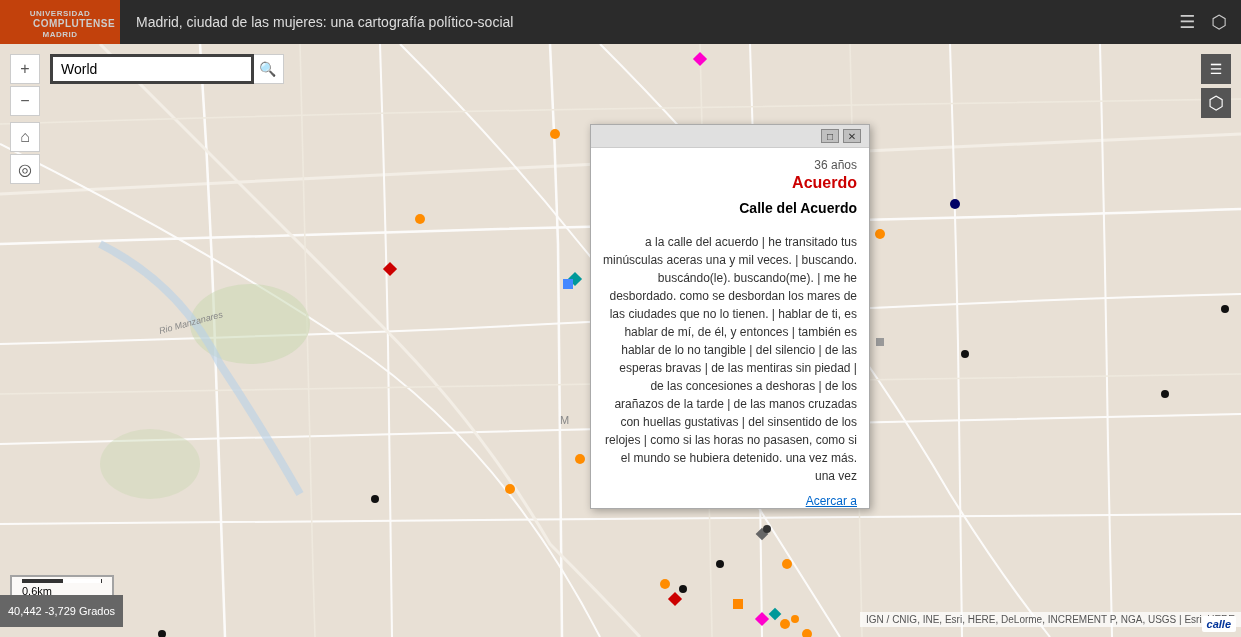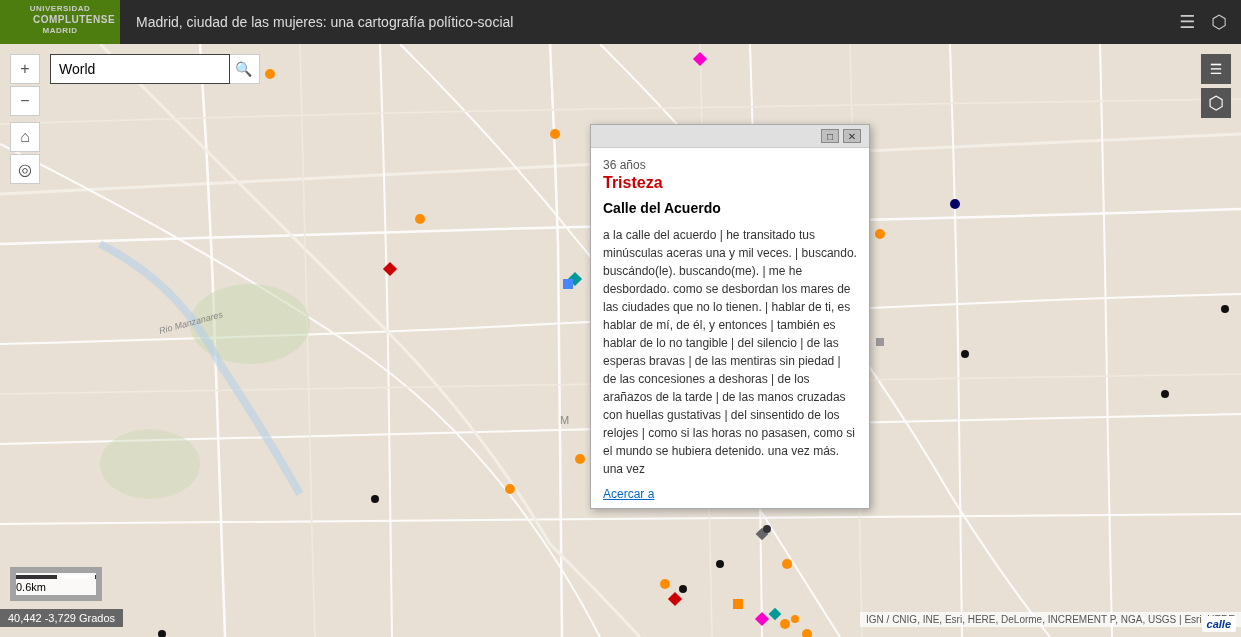--- a/index.html
+++ b/index.html
@@ -11,23 +11,23 @@
       top: 0; left: 0; right: 0;
       height: 44px;
       background: #2b2b2b;
       display: flex;
       align-items: center;
       z-index: 100;
     }
     #header-logo {
       width: 120px;
       height: 44px;
-      background: #4d7c0f;
-      display: flex;
-      align-items: flex-start;
+      background: #c2410c;
+      display: flex;
+      align-items: flex-end;
       justify-content: center;
       padding: 4px 8px;
       flex-shrink: 0;
     }
     #header-logo-text {
       color: #ccc;
       font-size: 8px;
       text-align: center;
       line-height: 1.2;
       font-weight: bold;
@@ -96,23 +96,23 @@
     
     #search-container {
       position: absolute;
       top: 10px;
       left: 50px;
       z-index: 50;
       display: flex;
       align-items: center;
     }
     #search-input {
-      width: 180px;
+      width: 204px;
       height: 30px;
-      border: 1px solid #404040;
+      border: 3px solid #404040;
       padding: 0 8px;
       font-size: 14px;
       outline: none;
     }
     #search-btn {
       width: 30px;
       height: 30px;
       background: white;
       border: 1px solid #ccc;
       border-left: none;
@@ -157,36 +157,37 @@
       cursor: pointer;
       display: flex;
       align-items: center;
       justify-content: center;
       color: #333;
     }
     #popup-body {
       padding: 10px 12px;
       max-height: 360px;
       overflow-y: auto;
+      text-align: right;
     }
     #popup-age {
       color: #555;
       font-size: 12px;
       margin-bottom: 2px;
     }
     #popup-emotion {
       color: #cc0000;
       font-size: 16px;
       font-weight: bold;
       margin-bottom: 8px;
     }
     #popup-street {
       font-size: 14px;
       font-weight: bold;
-      margin-bottom: 10px;
+      margin-bottom: 17px;
     }
     #popup-neighborhood {
       font-size: 13px;
       font-style: italic;
       margin-bottom: 10px;
     }
     #popup-text {
       font-size: 12px;
       line-height: 1.5;
       color: #333;
@@ -199,34 +200,34 @@
       text-decoration: underline;
     }
 
     
     #scale-bar {
       position: absolute;
       bottom: 36px;
       left: 10px;
       z-index: 50;
       background: rgba(255,255,255,0.8);
-      padding: 2px 0;
+      padding: 2px 10px;
       font-size: 11px;
-      border: 6px solid #a3a3a3;
+      border: 2px solid #a3a3a3;
     }
 
     
     #coordinates {
       position: absolute;
       bottom: 10px;
       left: 0;
       z-index: 50;
       background: #666;
       color: white;
-      padding: 3px 8px;
+      padding: 10px 8px;
       font-size: 11px;
     }
 
     
     #attribution {
       position: absolute;
       bottom: 10px;
       right: 0;
       z-index: 50;
       background: rgba(255,255,255,0.7);
@@ -388,21 +389,21 @@
   <div id="popup">
     <div id="popup-titlebar">
       <span style="font-size:12px; color:#555;"></span>
       <div id="popup-controls">
         <button class="popup-ctrl-btn">□</button>
         <button class="popup-ctrl-btn">✕</button>
       </div>
     </div>
     <div id="popup-body">
       <div id="popup-age">36 años</div>
-      <div id="popup-emotion">Tristeza</div>
+      <div id="popup-emotion">Acuerdo</div>
       <div id="popup-street">Calle del Acuerdo</div>
       <div id="popup-text">a la calle del acuerdo | he transitado tus minúsculas aceras una y mil veces. | buscando. buscándo(le). buscando(me). | me he desbordado. como se desbordan los mares de las ciudades que no lo tienen. | hablar de ti, es hablar de mí, de él, y entonces | también es hablar de lo no tangible | del silencio | de las esperas bravas | de las mentiras sin piedad | de las concesiones a deshoras | de los arañazos de la tarde | de las manos cruzadas con huellas gustativas | del sinsentido de los relojes | como si las horas no pasasen, como si el mundo se hubiera detenido. una vez más. una vez</div>
       <a id="popup-link" href="#">Acercar a</a>
     </div>
   </div>
 
   <div id="scale-bar">
     <div style="width:80px; height:4px; border:1px solid #333; border-top:none; margin-bottom:2px; display:flex;">
       <div style="width:40px; background:#333; height:4px;"></div>
       <div style="width:40px; background:white; height:4px; border-left:1px solid #333;"></div>

